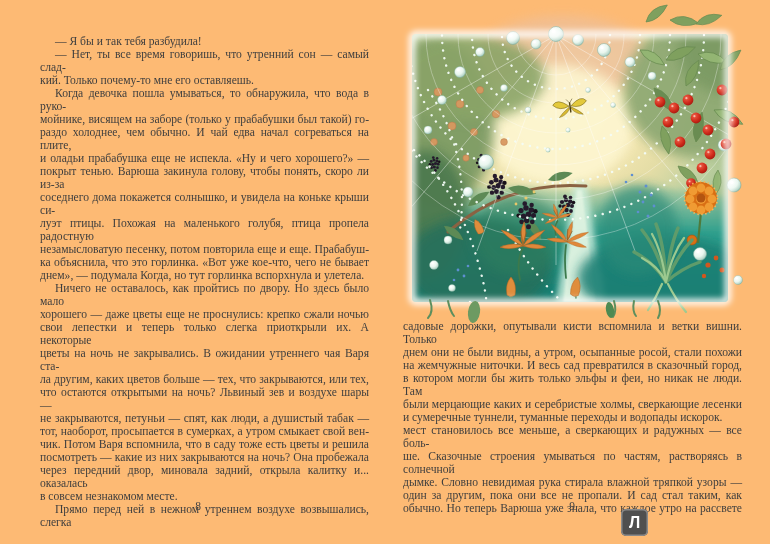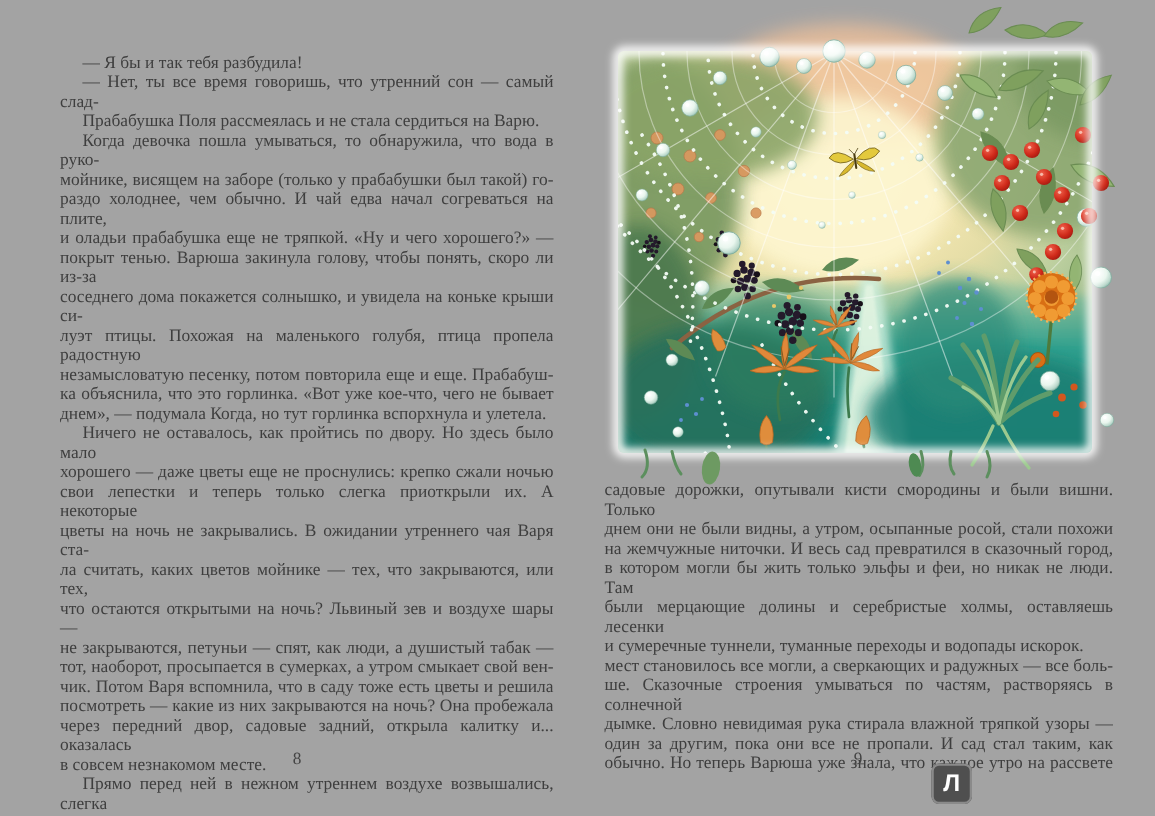--- a/index.html
+++ b/index.html
@@ -1,16 +1,16 @@
 <!DOCTYPE html>
 <html><head>
 <meta charset="utf-8">
 <style>
   html,body{margin:0;padding:0;background:#ffffff;}
-  .spread{position:relative;width:770px;height:544px;background:#a3a3a3;overflow:hidden;
+  .spread{position:relative;width:770px;height:544px;background:#fdba74;overflow:hidden;
           font-family:"Liberation Serif","DejaVu Serif",serif;color:#3b3b3b;}
   .text-col{position:absolute;font-size:11.6px;line-height:13px;color:#3e3e3e;}
   #left-text{left:40px;top:35px;width:329px;}
   #right-text{left:403px;top:320px;width:339px;}
   .line{white-space:normal;text-align:justify;text-align-last:justify;}
   .line.para-end{text-align-last:left;}
   .line.indent{text-indent:15px;}
   .page-number{position:absolute;top:500px;width:40px;text-align:center;font-size:11.5px;color:#444;}
   #pn-left{left:178px;}
   #pn-right{left:552px;}
@@ -22,42 +22,42 @@
   .logo-badge span{color:#ffffff;font-family:"Liberation Sans",sans-serif;font-weight:bold;font-size:16px;line-height:1;}
 </style>
 </head>
 <body>
 
 <div class="spread">
 
   <div class="text-col" id="left-text">
       <div class="line indent para-end">— Я бы и так тебя разбудила!</div>
       <div class="line indent">— Нет, ты все время говоришь, что утренний сон — самый слад-</div>
-      <div class="line indent para-end">Прабабушка Поля рассмеялась и не стала сердиться на Варю.</div>
+      <div class="line para-end">кий. Только почему-то мне его оставляешь.</div>
       <div class="line indent">Когда девочка пошла умываться, то обнаружила, что вода в руко-</div>
       <div class="line">мойнике, висящем на заборе (только у прабабушки был такой) го-</div>
       <div class="line">раздо холоднее, чем обычно. И чай едва начал согреваться на плите,</div>
-      <div class="line">и оладьи прабабушка еще не тряпкой. «Ну и чего хорошего?» —</div>
+      <div class="line">и оладьи прабабушка еще не испекла. «Ну и чего хорошего?» —</div>
       <div class="line">покрыт тенью. Варюша закинула голову, чтобы понять, скоро ли из-за</div>
       <div class="line">соседнего дома покажется солнышко, и увидела на коньке крыши си-</div>
       <div class="line">луэт птицы. Похожая на маленького голубя, птица пропела радостную</div>
       <div class="line">незамысловатую песенку, потом повторила еще и еще. Прабабуш-</div>
       <div class="line">ка объяснила, что это горлинка. «Вот уже кое-что, чего не бывает</div>
       <div class="line para-end">днем», — подумала Когда, но тут горлинка вспорхнула и улетела.</div>
       <div class="line indent">Ничего не оставалось, как пройтись по двору. Но здесь было мало</div>
       <div class="line">хорошего — даже цветы еще не проснулись: крепко сжали ночью</div>
       <div class="line">свои лепестки и теперь только слегка приоткрыли их. А некоторые</div>
       <div class="line">цветы на ночь не закрывались. В ожидании утреннего чая Варя ста-</div>
-      <div class="line">ла считать, каких цветов мойнике — тех, что закрываются, или тех,</div>
+      <div class="line">ла другим, каких цветов больше — тех, что закрываются, или тех,</div>
       <div class="line">что остаются открытыми на ночь? Львиный зев и воздухе шары —</div>
       <div class="line">не закрываются, петуньи — спят, как люди, а душистый табак —</div>
       <div class="line">тот, наоборот, просыпается в сумерках, а утром смыкает свой вен-</div>
       <div class="line">чик. Потом Варя вспомнила, что в саду тоже есть цветы и решила</div>
       <div class="line">посмотреть — какие из них закрываются на ночь? Она пробежала</div>
-      <div class="line">через передний двор, садовые задний, открыла калитку и... оказалась</div>
+      <div class="line">через передний двор, миновала задний, открыла калитку и... оказалась</div>
       <div class="line para-end">в совсем незнакомом месте.</div>
       <div class="line indent">Прямо перед ней в нежном утреннем воздухе возвышались, слегка</div>
     </div>
 
   <div class="illustration">
     <svg width="334" height="280" viewBox="0 0 334 280" xmlns="http://www.w3.org/2000/svg">
       <defs>
         <radialGradient id="glowG" cx="46%" cy="28%" r="75%">
           <stop offset="0%" stop-color="#fdf6d0"></stop>
           <stop offset="30%" stop-color="#f5e7b2"></stop>
@@ -378,27 +378,27 @@
           <path d="M226,271 q-2,10 2,15"></path>
             <path d="M250,271 q4,10 0,17"></path>
         </g>
         <ellipse cx="66" cy="282" rx="6" ry="11" fill="#6d9a62" transform="rotate(8 66 282)"></ellipse>
         <ellipse cx="202" cy="280" rx="4" ry="8" fill="#4e8a52" transform="rotate(-10 202 280)"></ellipse>
       </g>
     </svg>
   </div>
 
   <div class="text-col" id="right-text">
-      <div class="line">садовые дорожки, опутывали кисти смородины и были вишни. Только</div>
+      <div class="line">садовые дорожки, опутывали кисти вспомнила и ветки вишни. Только</div>
       <div class="line">днем они не были видны, а утром, осыпанные росой, стали похожи</div>
       <div class="line">на жемчужные ниточки. И весь сад превратился в сказочный город,</div>
       <div class="line">в котором могли бы жить только эльфы и феи, но никак не люди. Там</div>
-      <div class="line">были мерцающие долины и серебристые холмы, оставляешь лесенки</div>
+      <div class="line">были мерцающие каких и серебристые холмы, сверкающие лесенки</div>
       <div class="line para-end">и сумеречные туннели, туманные переходы и водопады искорок.</div>
-      <div class="line">мест становилось все могли, а сверкающих и радужных — все боль-</div>
+      <div class="line">мест становилось все меньше, а сверкающих и радужных — все боль-</div>
       <div class="line">ше. Сказочные строения умываться по частям, растворяясь в солнечной</div>
       <div class="line">дымке. Словно невидимая рука стирала влажной тряпкой узоры —</div>
       <div class="line">один за другим, пока они все не пропали. И сад стал таким, как</div>
       <div class="line">обычно. Но теперь Варюша уже знала, что каждое утро на рассвете</div>
     </div>
 
   <div class="page-number" id="pn-left">8</div>
   <div class="page-number" id="pn-right">9</div>
 
   <div class="logo-badge">

